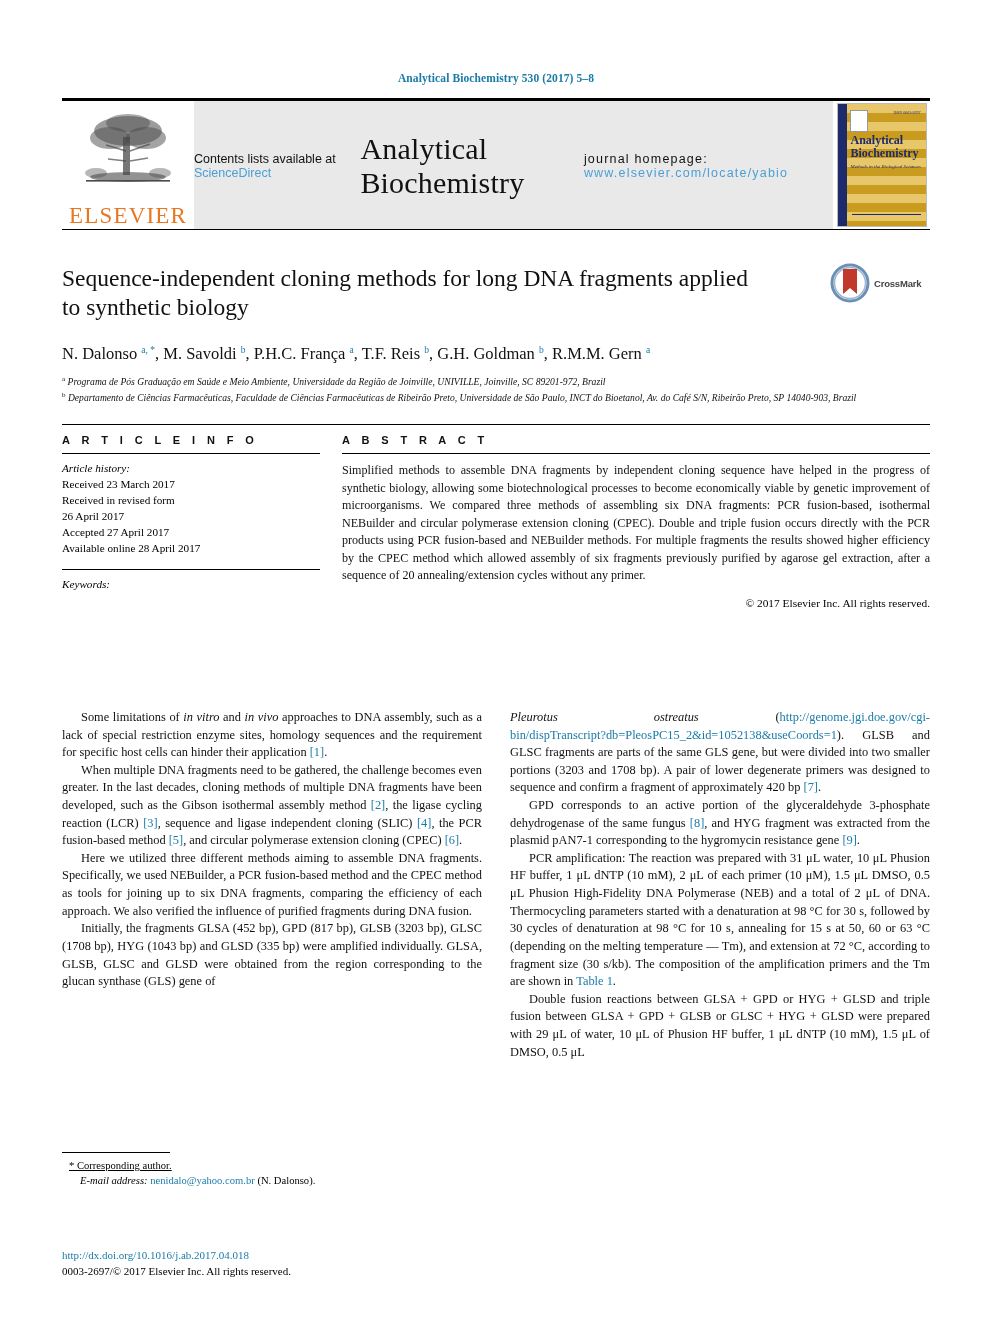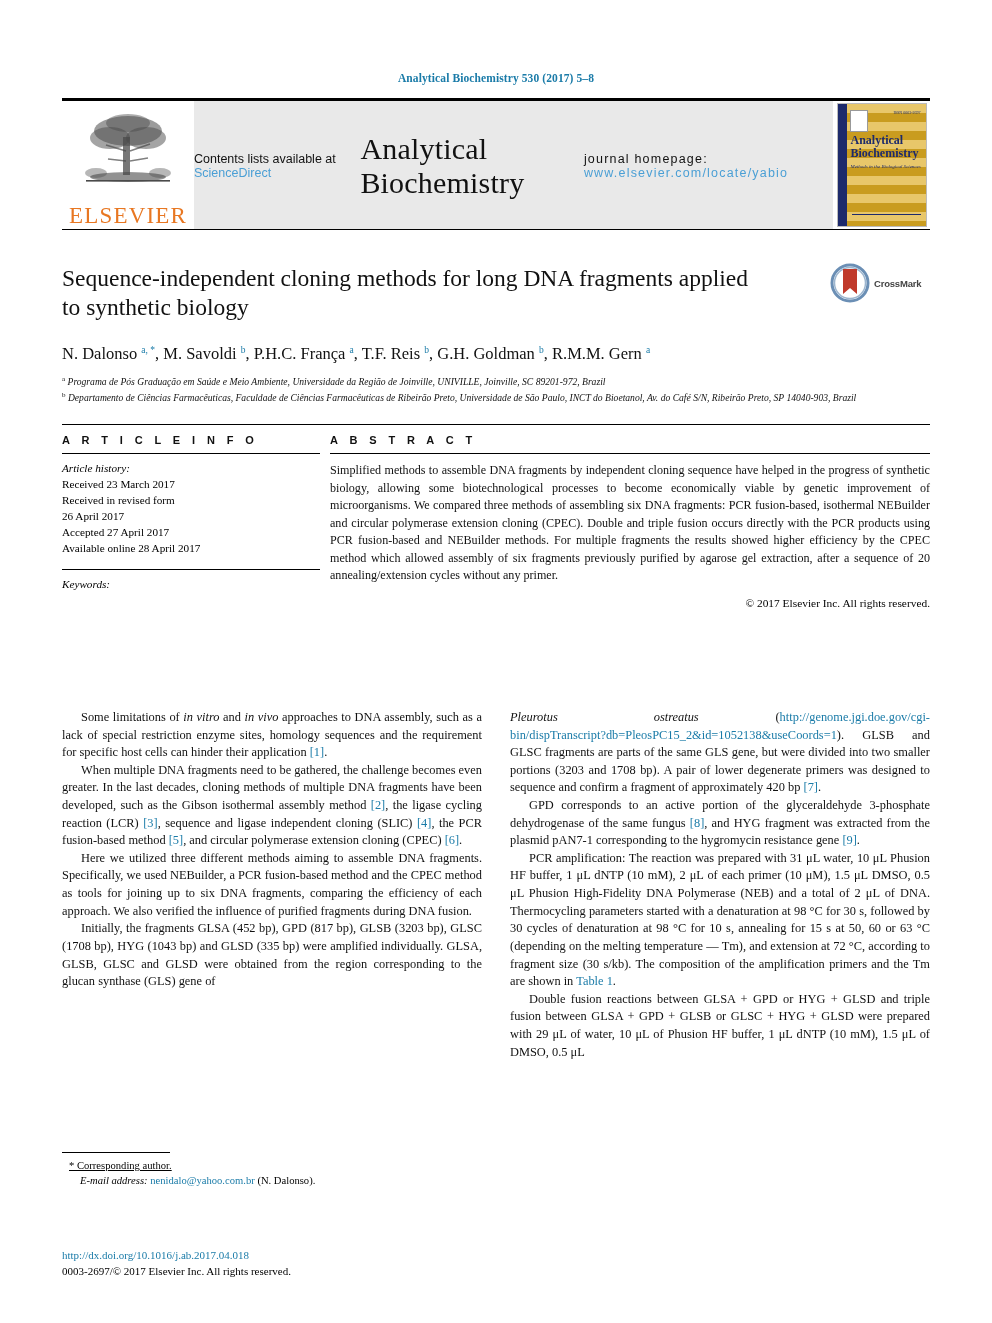--- a/index.html
+++ b/index.html
@@ -187,21 +187,21 @@
     font-size: 9.6px;
     line-height: 1.55;
     color: #111;
   }
   .affils sup { font-style: normal; font-size: 7px; vertical-align: super; }
 
   
   .infoabs {
     margin: 28px 62px 12px 62px;
     display: flex;
-    gap: 10px;
+    gap: 22px;
     position: relative;
   }
   .infoabs:before {
     content:"";
     position:absolute; left:0; right:0; top:-10px; height:1px; background:#000;
   }
   .col-info {
     flex: 0 0 258px;
     width: 258px;
   }

